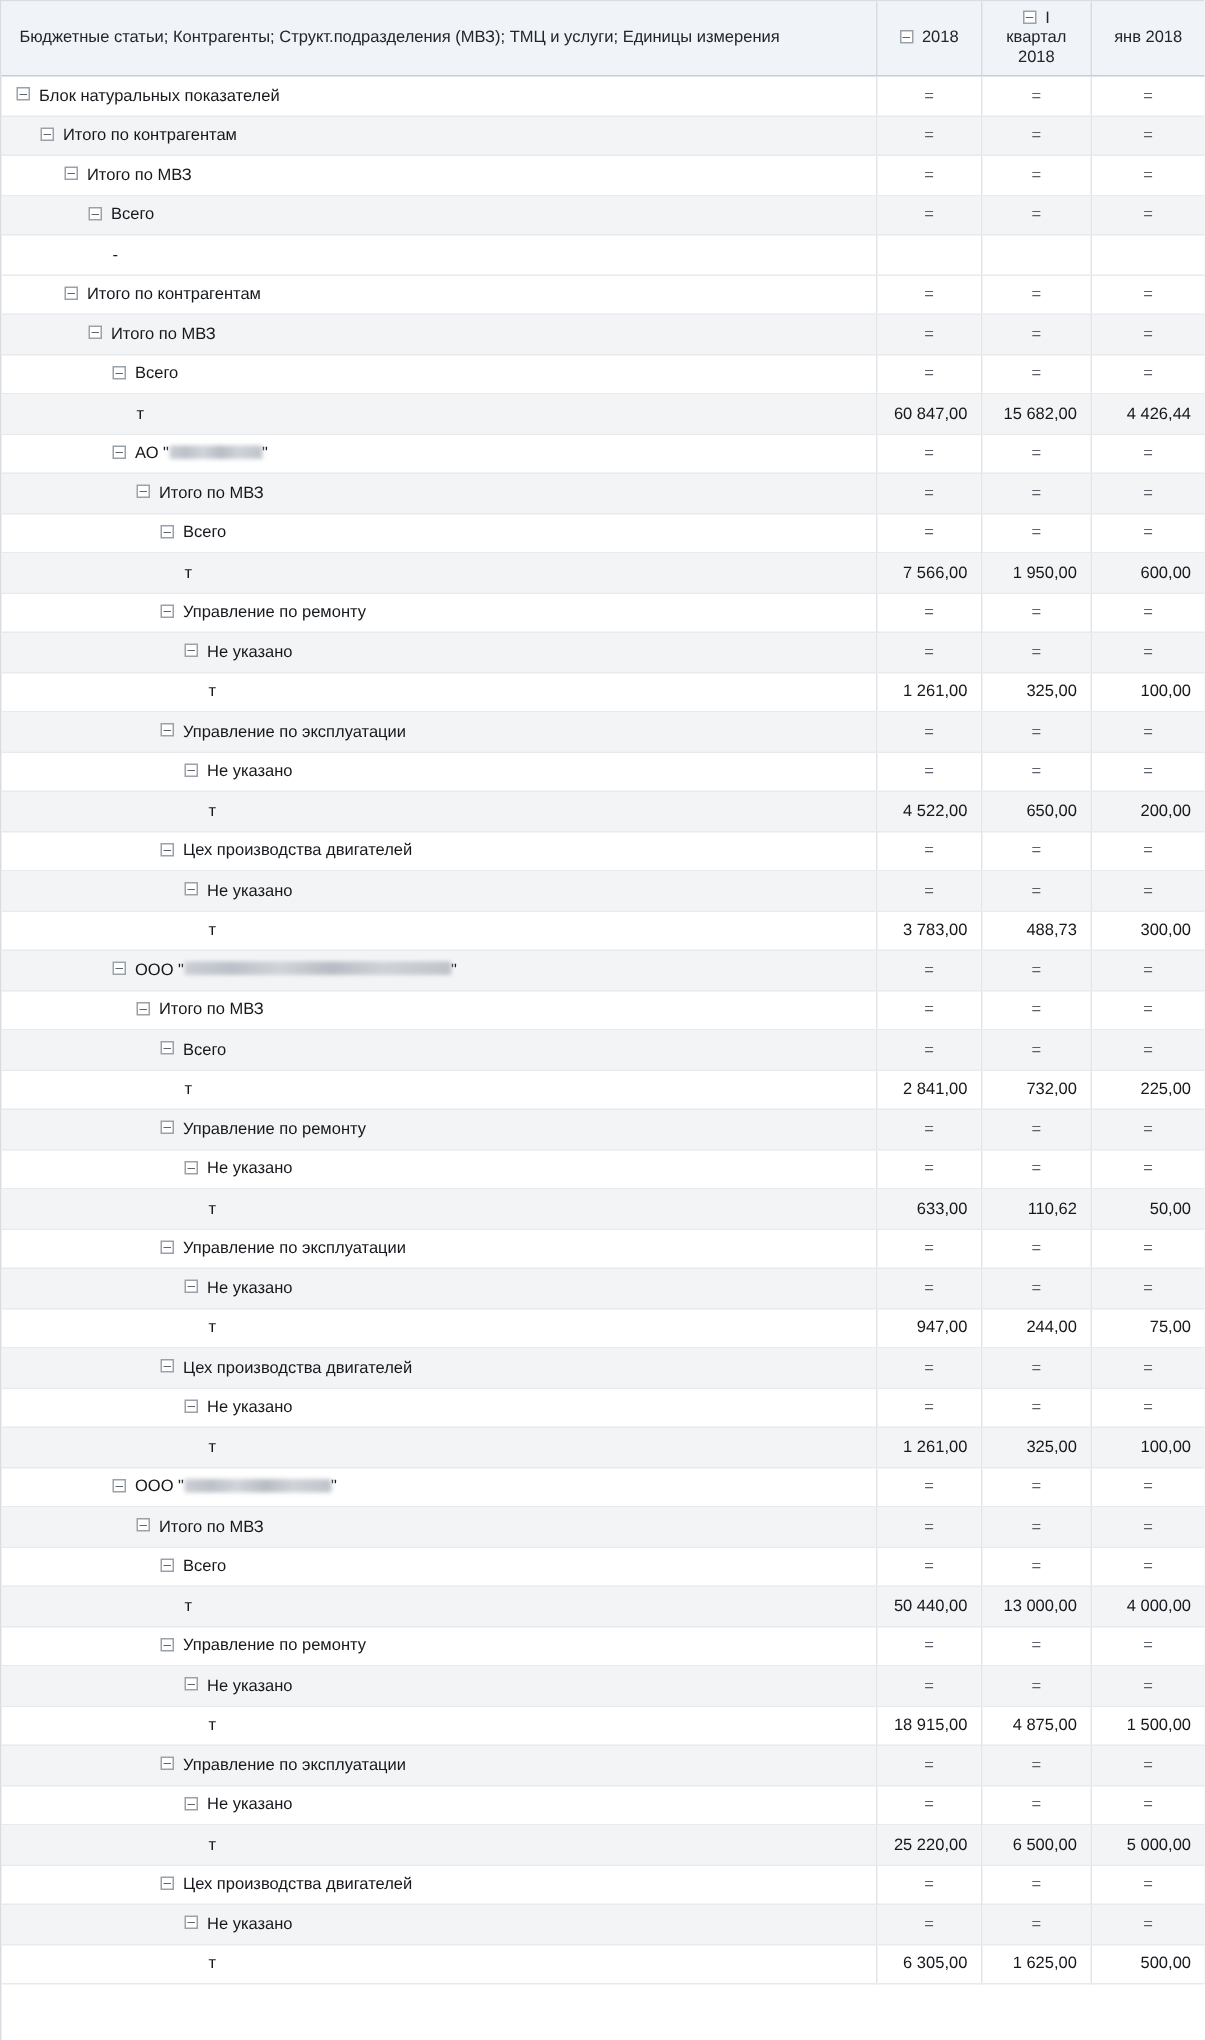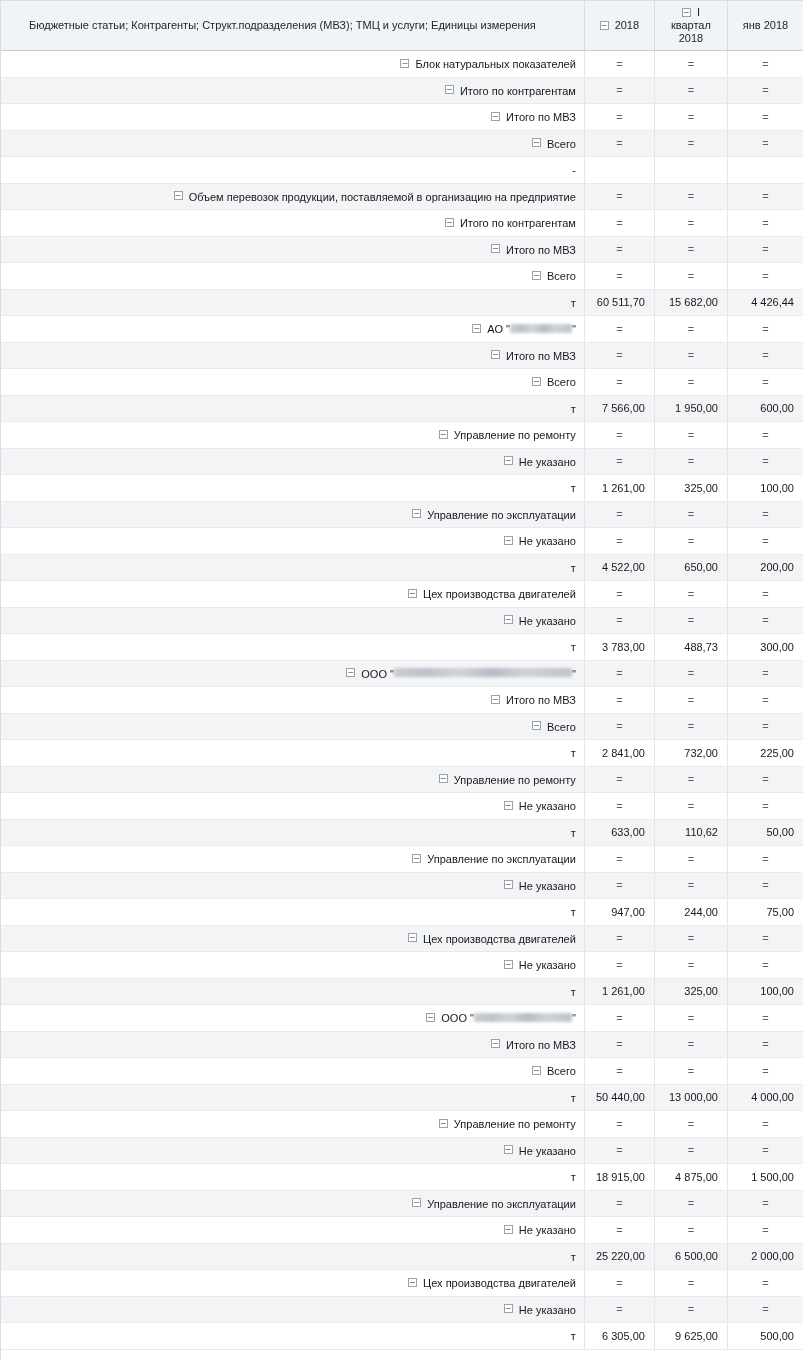--- a/index.html
+++ b/index.html
@@ -36,42 +36,42 @@
     border-right: 1px solid #d9dde2;
     border-bottom: 1px solid #c9ced5;
     font-weight: normal;
     font-size: 11px;
     color: #22262b;
     padding: 6px 8px;
     vertical-align: middle;
   }
   thead th.head-label {
     text-align: left;
-    padding-left: 28px;
+    padding-left: 12px;
     line-height: 15px;
   }
   thead th.head-period {
     text-align: center;
     line-height: 13px;
     padding: 5px 6px;
   }
   thead tr { height: 46px; }
 
   tbody tr { height: 26.5px; }
   tbody td {
     border-right: 1px solid #e2e5e9;
     border-bottom: 1px solid #e8eaed;
     padding: 0 8px;
     vertical-align: middle;
     white-space: nowrap;
     overflow: hidden;
     text-overflow: ellipsis;
   }
   tbody td.label {
-    text-align: right;
+    text-align: left;
     color: #15181c;
   }
   tbody td.val {
     text-align: center;
     color: #3c4248;
     font-size: 11px;
   }
   tbody td.val.num {
     text-align: right;
     padding-right: 9px;
@@ -175,47 +175,41 @@
           <td class="val"><span class="eq">=</span></td>
           <td class="val"><span class="eq">=</span></td>
           <td class="val"><span class="eq">=</span></td>
         </tr>
         <tr class="plain">
           <td class="label" style="padding-left: 74px;"><span class="lbl-text">-</span></td>
           <td class="val num"></td>
           <td class="val num"></td>
           <td class="val num"></td>
         </tr>
-        <tr class="shade">
-          <td class="label" style="padding-left: 26px;"><span class="toggle"></span><span class="lbl-text">Объем перевозок продукции, поставляемой в организацию на предприятие</span></td>
-          <td class="val"><span class="eq">=</span></td>
-          <td class="val"><span class="eq">=</span></td>
-          <td class="val"><span class="eq">=</span></td>
-        </tr>
         <tr class="plain">
           <td class="label" style="padding-left: 42px;"><span class="toggle"></span><span class="lbl-text">Итого по контрагентам</span></td>
           <td class="val"><span class="eq">=</span></td>
           <td class="val"><span class="eq">=</span></td>
           <td class="val"><span class="eq">=</span></td>
         </tr>
         <tr class="shade">
           <td class="label" style="padding-left: 58px;"><span class="toggle"></span><span class="lbl-text">Итого по МВЗ</span></td>
           <td class="val"><span class="eq">=</span></td>
           <td class="val"><span class="eq">=</span></td>
           <td class="val"><span class="eq">=</span></td>
         </tr>
         <tr class="plain">
           <td class="label" style="padding-left: 74px;"><span class="toggle"></span><span class="lbl-text">Всего</span></td>
           <td class="val"><span class="eq">=</span></td>
           <td class="val"><span class="eq">=</span></td>
           <td class="val"><span class="eq">=</span></td>
         </tr>
         <tr class="shade">
           <td class="label" style="padding-left: 90px;"><span class="lbl-text">т</span></td>
-          <td class="val num">60 511,70</td>
+          <td class="val num">60 847,00</td>
           <td class="val num">15 682,00</td>
           <td class="val num">4 426,44</td>
         </tr>
         <tr class="plain">
           <td class="label" style="padding-left: 74px;"><span class="toggle"></span><span class="lbl-text">АО "</span><span class="redact" style="width: 62px;"></span><span class="lbl-text">"</span></td>
           <td class="val"><span class="eq">=</span></td>
           <td class="val"><span class="eq">=</span></td>
           <td class="val"><span class="eq">=</span></td>
         </tr>
         <tr class="shade">
@@ -419,35 +413,35 @@
         <tr class="plain">
           <td class="label" style="padding-left: 122px;"><span class="toggle"></span><span class="lbl-text">Не указано</span></td>
           <td class="val"><span class="eq">=</span></td>
           <td class="val"><span class="eq">=</span></td>
           <td class="val"><span class="eq">=</span></td>
         </tr>
         <tr class="shade">
           <td class="label" style="padding-left: 138px;"><span class="lbl-text">т</span></td>
           <td class="val num">25 220,00</td>
           <td class="val num">6 500,00</td>
-          <td class="val num">2 000,00</td>
+          <td class="val num">5 000,00</td>
         </tr>
         <tr class="plain">
           <td class="label" style="padding-left: 106px;"><span class="toggle"></span><span class="lbl-text">Цех производства двигателей</span></td>
           <td class="val"><span class="eq">=</span></td>
           <td class="val"><span class="eq">=</span></td>
           <td class="val"><span class="eq">=</span></td>
         </tr>
         <tr class="shade">
           <td class="label" style="padding-left: 122px;"><span class="toggle"></span><span class="lbl-text">Не указано</span></td>
           <td class="val"><span class="eq">=</span></td>
           <td class="val"><span class="eq">=</span></td>
           <td class="val"><span class="eq">=</span></td>
         </tr>
         <tr class="plain">
           <td class="label" style="padding-left: 138px;"><span class="lbl-text">т</span></td>
           <td class="val num">6 305,00</td>
-          <td class="val num">9 625,00</td>
+          <td class="val num">1 625,00</td>
           <td class="val num">500,00</td>
         </tr>
       </tbody>
   </table>
 </div>
 
 </body></html>

